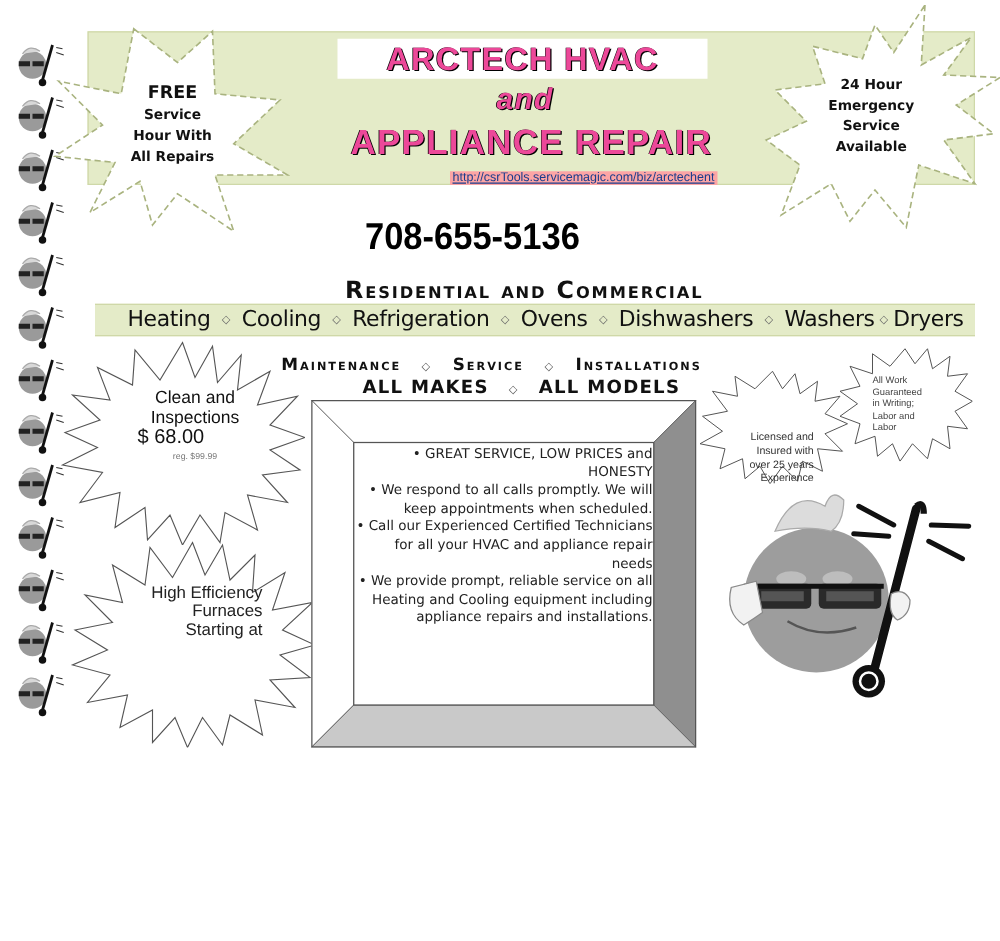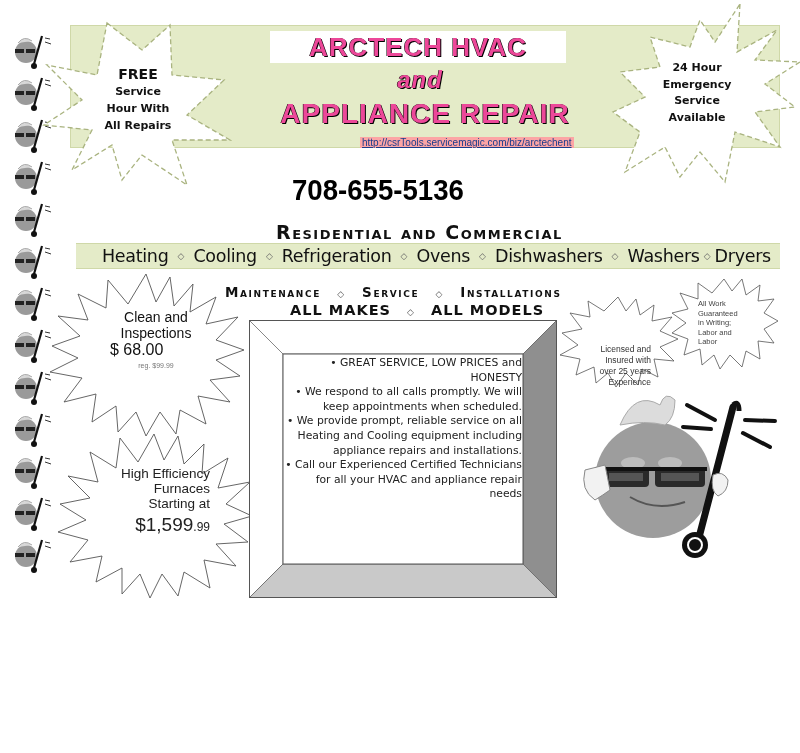--- a/index.html
+++ b/index.html
@@ -165,36 +165,35 @@
   <div class="reg">reg. $99.99</div>
 </div>
 
 <svg class="abs" style="left:56px;top:432px" width="196" height="166">
   <polygon fill="#fff" stroke="#555" stroke-width="0.9" points="98,2 108,28 122,4 128,32 148,12 146,42 172,26 162,56 194,50 170,72 196,84 168,92 192,110 160,112 180,134 148,128 154,156 128,140 122,164 106,142 94,166 84,142 66,162 66,136 40,150 46,124 14,130 32,108 2,100 30,88 4,72 34,66 12,44 42,50 34,20 60,36 64,6 82,30"></polygon>
 </svg>
 <div class="abs furn">
   <div class="l">High Efficiency</div>
   <div class="l">Furnaces</div>
   <div class="l">Starting at</div>
-  <div class="price"><span>$1,599</span><small>.99</small></div>
 </div>
 
 <svg class="abs frame" width="308" height="278">
   <polygon points="0,0 308,0 274,34 34,34" fill="#ffffff" stroke="#777" stroke-width="0.8"></polygon>
   <polygon points="0,0 34,34 34,244 0,278" fill="#ffffff" stroke="#777" stroke-width="0.8"></polygon>
   <polygon points="308,0 308,278 274,244 274,34" fill="#8f8f8f" stroke="#666" stroke-width="0.8"></polygon>
   <polygon points="0,278 34,244 274,244 308,278" fill="#c9c9c9" stroke="#666" stroke-width="0.8"></polygon>
   <rect x="34" y="34" width="240" height="210" fill="#ffffff" stroke="#555" stroke-width="1"></rect>
   <rect x="0.5" y="0.5" width="307" height="277" fill="none" stroke="#555" stroke-width="1"></rect>
 </svg>
 <div class="abs frame-text">
   <div>• GREAT SERVICE, LOW PRICES and HONESTY</div>
   <div>• We respond to all calls promptly. We will keep appointments when scheduled.</div>
+  <div>• Call our Experienced Certified Technicians for all your HVAC and appliance repair needs</div>
   <div>• We provide prompt, reliable service on all Heating and Cooling equipment including appliance repairs and installations.</div>
-  <div>• Call our Experienced Certified Technicians for all your HVAC and appliance repair needs</div>
 </div>
 
 <svg class="abs" style="left:558px;top:295px" width="122" height="92">
   <polygon fill="#fff" stroke="#555" stroke-width="0.8" points="60,2 68,16 78,4 82,20 96,10 94,26 114,22 102,36 120,44 102,52 116,66 96,64 100,82 84,74 80,90 68,78 58,92 50,78 38,88 36,72 18,80 22,64 2,60 20,50 4,38 24,34 12,18 32,22 30,6 46,16"></polygon>
 </svg>
 <div class="abs lic">
   <div>Licensed and</div>
   <div>Insured with</div>
   <div>over 25 years</div>
   <div>Experience</div>

